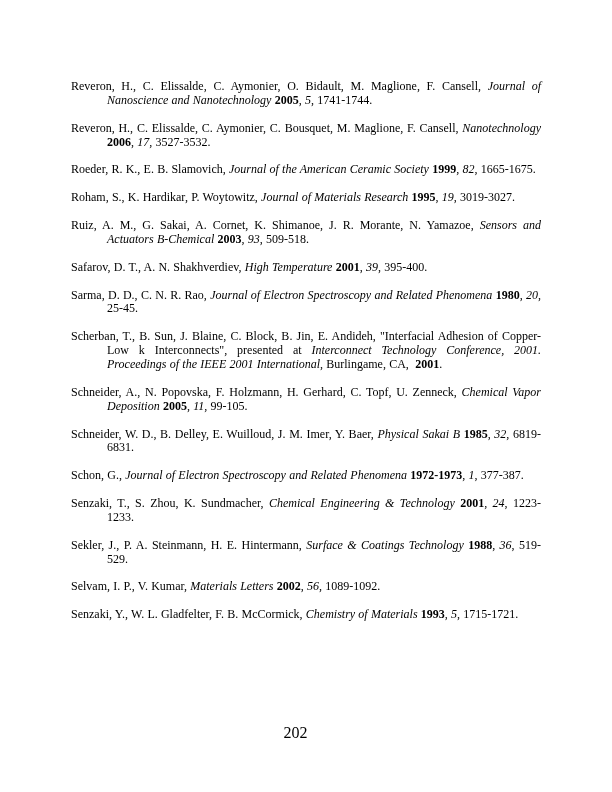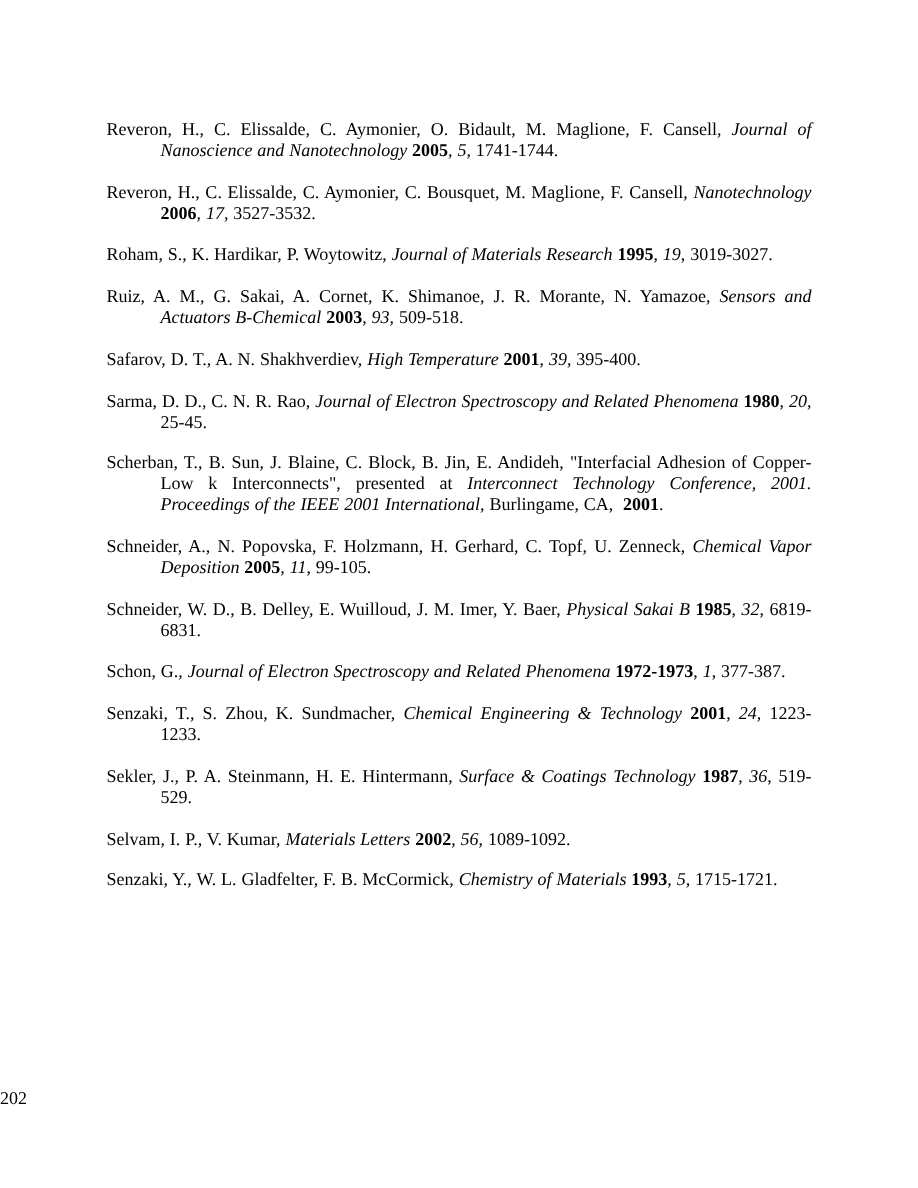--- a/index.html
+++ b/index.html
@@ -32,39 +32,40 @@
     word-spacing: 0.02em;
   }
   .seg-n { font-style: normal; font-weight: normal; }
   .seg-i { font-style: italic; font-weight: normal; }
   .seg-b { font-style: normal; font-weight: bold; }
   .pagenum {
     position: absolute;
     left: 0;
     top: 726px;
     width: 591px;
-    text-align: left;
-    font-size: 12px;
+    text-align: center;
+    font-size: 16px;
     line-height: 13.9px;
   }
 </style>
 </head>
 <body>
 
 <div class="page">
   <div class="references">
       <p class="ref"><span class="seg-n">Reveron, H., C. Elissalde, C. Aymonier, O. Bidault, M. Maglione, F. Cansell, </span><span class="seg-i">Journal of Nanoscience and Nanotechnology </span><span class="seg-b">2005</span><span class="seg-n">, </span><span class="seg-i">5</span><span class="seg-n">, 1741-1744.</span></p>
       <p class="ref"><span class="seg-n">Reveron, H., C. Elissalde, C. Aymonier, C. Bousquet, M. Maglione, F. Cansell, </span><span class="seg-i">Nanotechnology </span><span class="seg-b">2006</span><span class="seg-n">, </span><span class="seg-i">17</span><span class="seg-n">, 3527-3532.</span></p>
+      <p class="ref"><span class="seg-n">Roeder, R. K., E. B. Slamovich, </span><span class="seg-i">Journal of the American Ceramic Society </span><span class="seg-b">1999</span><span class="seg-n">, </span><span class="seg-i">82</span><span class="seg-n">, 1665-1675.</span></p>
       <p class="ref"><span class="seg-n">Roham, S., K. Hardikar, P. Woytowitz, </span><span class="seg-i">Journal of Materials Research </span><span class="seg-b">1995</span><span class="seg-n">, </span><span class="seg-i">19</span><span class="seg-n">, 3019-3027.</span></p>
       <p class="ref"><span class="seg-n">Ruiz, A. M., G. Sakai, A. Cornet, K. Shimanoe, J. R. Morante, N. Yamazoe, </span><span class="seg-i">Sensors and Actuators B-Chemical </span><span class="seg-b">2003</span><span class="seg-n">, </span><span class="seg-i">93</span><span class="seg-n">, 509-518.</span></p>
       <p class="ref"><span class="seg-n">Safarov, D. T., A. N. Shakhverdiev, </span><span class="seg-i">High Temperature </span><span class="seg-b">2001</span><span class="seg-n">, </span><span class="seg-i">39</span><span class="seg-n">, 395-400.</span></p>
       <p class="ref"><span class="seg-n">Sarma, D. D., C. N. R. Rao, </span><span class="seg-i">Journal of Electron Spectroscopy and Related Phenomena </span><span class="seg-b">1980</span><span class="seg-n">, </span><span class="seg-i">20</span><span class="seg-n">, 25-45.</span></p>
       <p class="ref"><span class="seg-n">Scherban, T., B. Sun, J. Blaine, C. Block, B. Jin, E. Andideh, "Interfacial Adhesion of Copper-Low k Interconnects", presented at </span><span class="seg-i">Interconnect Technology Conference, 2001. Proceedings of the IEEE 2001 International</span><span class="seg-n">, Burlingame, CA, &nbsp;</span><span class="seg-b">2001</span><span class="seg-n">.</span></p>
       <p class="ref"><span class="seg-n">Schneider, A., N. Popovska, F. Holzmann, H. Gerhard, C. Topf, U. Zenneck, </span><span class="seg-i">Chemical Vapor Deposition </span><span class="seg-b">2005</span><span class="seg-n">, </span><span class="seg-i">11</span><span class="seg-n">, 99-105.</span></p>
       <p class="ref"><span class="seg-n">Schneider, W. D., B. Delley, E. Wuilloud, J. M. Imer, Y. Baer, </span><span class="seg-i">Physical Sakai B </span><span class="seg-b">1985</span><span class="seg-n">, </span><span class="seg-i">32</span><span class="seg-n">, 6819-6831.</span></p>
       <p class="ref"><span class="seg-n">Schon, G., </span><span class="seg-i">Journal of Electron Spectroscopy and Related Phenomena </span><span class="seg-b">1972-1973</span><span class="seg-n">, </span><span class="seg-i">1</span><span class="seg-n">, 377-387.</span></p>
       <p class="ref"><span class="seg-n">Senzaki, T., S. Zhou, K. Sundmacher, </span><span class="seg-i">Chemical Engineering &amp; Technology </span><span class="seg-b">2001</span><span class="seg-n">, </span><span class="seg-i">24</span><span class="seg-n">, 1223-1233.</span></p>
-      <p class="ref"><span class="seg-n">Sekler, J., P. A. Steinmann, H. E. Hintermann, </span><span class="seg-i">Surface &amp; Coatings Technology </span><span class="seg-b">1987</span><span class="seg-n">, </span><span class="seg-i">36</span><span class="seg-n">, 519-529.</span></p>
+      <p class="ref"><span class="seg-n">Sekler, J., P. A. Steinmann, H. E. Hintermann, </span><span class="seg-i">Surface &amp; Coatings Technology </span><span class="seg-b">1988</span><span class="seg-n">, </span><span class="seg-i">36</span><span class="seg-n">, 519-529.</span></p>
       <p class="ref"><span class="seg-n">Selvam, I. P., V. Kumar, </span><span class="seg-i">Materials Letters </span><span class="seg-b">2002</span><span class="seg-n">, </span><span class="seg-i">56</span><span class="seg-n">, 1089-1092.</span></p>
       <p class="ref"><span class="seg-n">Senzaki, Y., W. L. Gladfelter, F. B. McCormick, </span><span class="seg-i">Chemistry of Materials </span><span class="seg-b">1993</span><span class="seg-n">, </span><span class="seg-i">5</span><span class="seg-n">, 1715-1721.</span></p>
     </div>
   <div class="pagenum">202</div>
 </div>
 
 </body></html>

